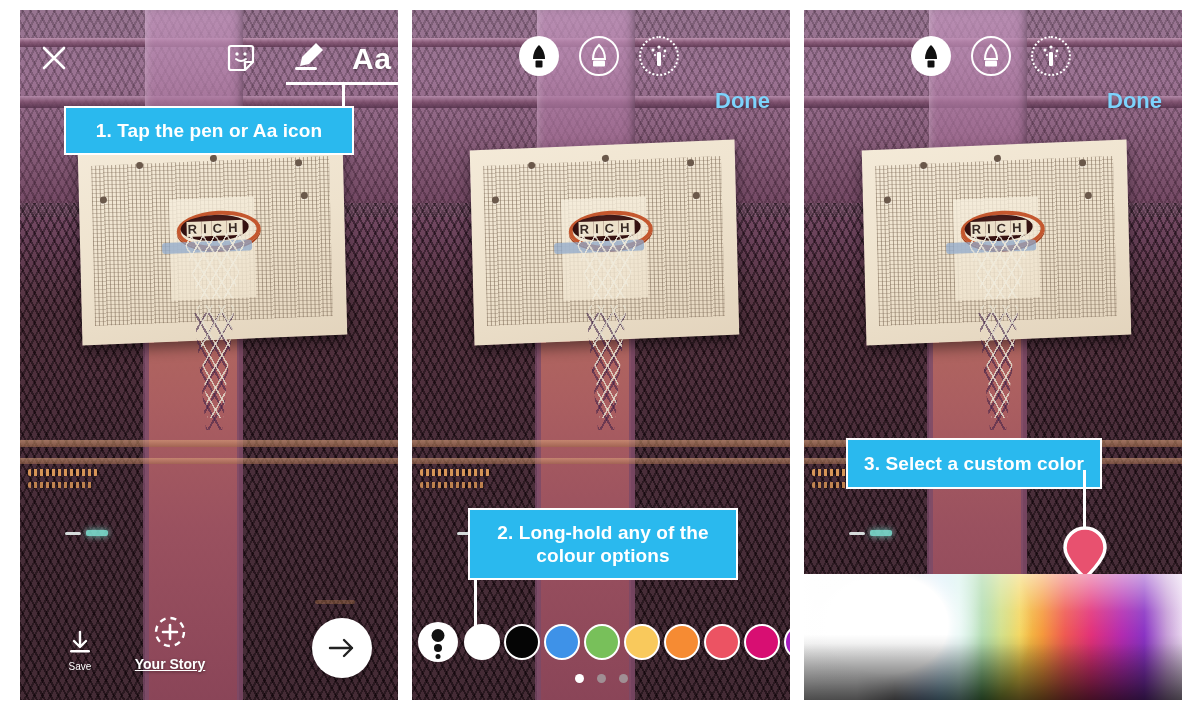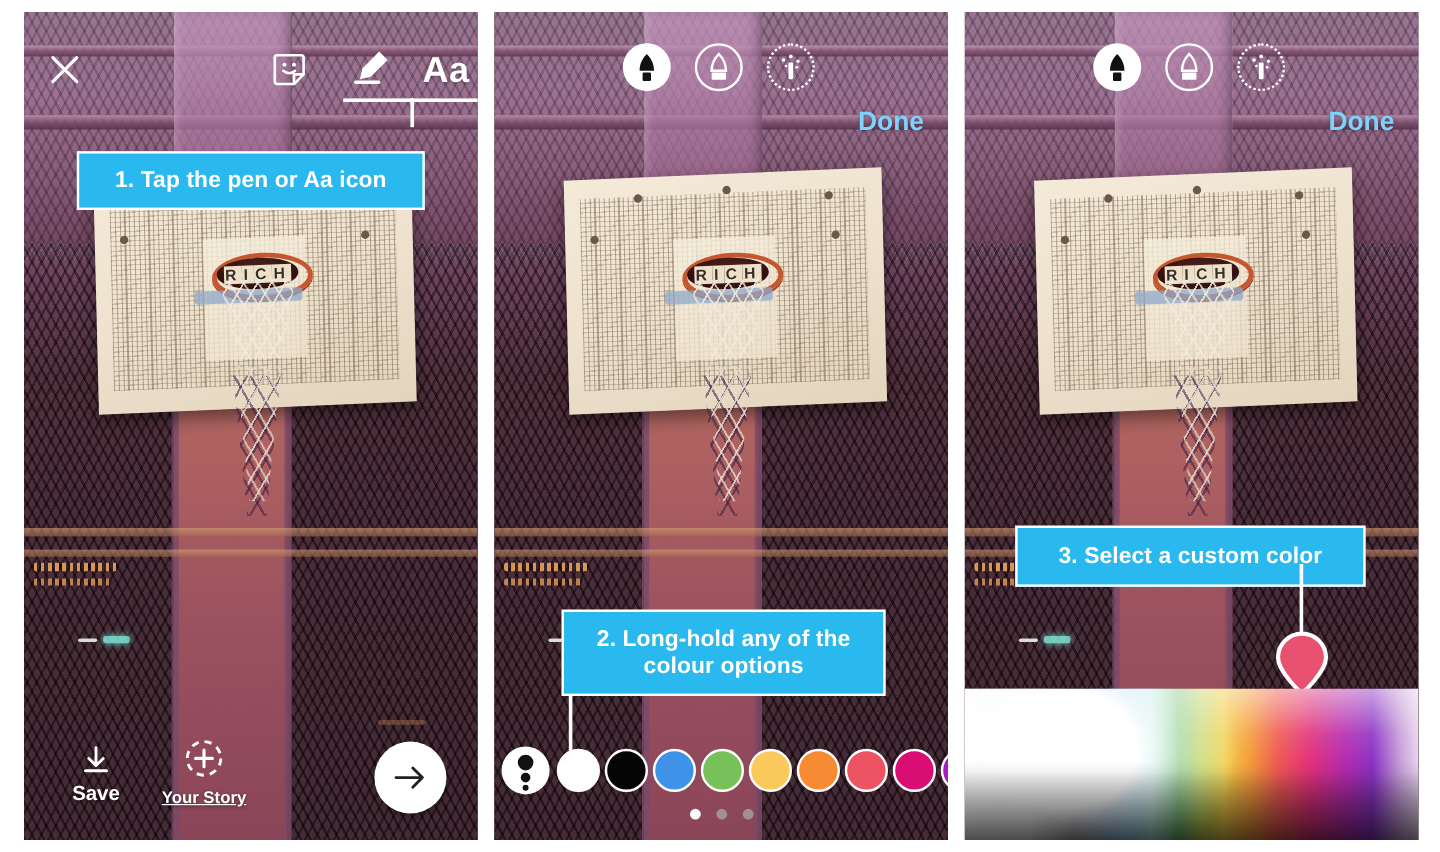--- a/index.html
+++ b/index.html
@@ -165,44 +165,44 @@
     position:absolute;
     background:#2ab9ee;
     border:2px solid #ffffff;
     color:#ffffff;
     font-weight:700;
     text-align:center;
     box-sizing:border-box;
     line-height:1.22;
     letter-spacing:.1px;
   }
-  .tip-1{left:44px;top:96px;width:290px;padding:11px 10px;font-size:19px;margin-top:20px;}
+  .tip-1{left:44px;top:96px;width:290px;padding:11px 10px;font-size:19px;}
   .tip-2{left:56px;top:498px;width:270px;padding:11px 14px;font-size:19px;}
-  .tip-3{left:42px;top:428px;width:292px;padding:12px 10px;font-size:19px;}
+  .tip-3{left:42px;top:428px;width:256px;padding:12px 10px;font-size:19px;}
   .tip-stem{position:absolute;background:#fff;width:3px;}
 
   
   .pen-row{position:absolute;top:26px;left:0;right:0;height:44px;}
   .pen-btn{
     position:absolute;width:40px;height:40px;border-radius:50%;
     display:flex;align-items:center;justify-content:center;
   }
   .pen-btn.a{left:107px;background:#ffffff;}
   .pen-btn.b{left:167px;background:transparent;border:2.5px solid #fff;box-sizing:border-box;}
   .pen-btn.c{left:227px;background:transparent;border:2.5px dotted #fff;box-sizing:border-box;}
   .done-btn{
     position:absolute;right:20px;top:52px;
     color:#7dd3fc;font-size:22px;font-weight:700;
     font-family:"Liberation Sans", sans-serif;
     text-shadow:0 1px 3px rgba(0,0,0,.3);
   }
 
   
   .save-ctl{position:absolute;left:30px;bottom:28px;width:60px;text-align:center;color:#fff;}
-  .save-ctl .lbl{font-size:17px;font-weight:700;margin-top:5px;text-shadow:0 1px 3px rgba(0,0,0,.5);}
+  .save-ctl .lbl{font-size:10px;font-weight:400;margin-top:5px;text-shadow:0 1px 3px rgba(0,0,0,.5);}
   .story-ctl{position:absolute;left:100px;bottom:28px;width:100px;text-align:center;color:#fff;text-decoration:underline;}
   .story-ctl .lbl{font-size:14px;font-weight:700;margin-top:5px;text-shadow:0 1px 3px rgba(0,0,0,.5);}
   .next-btn{
     position:absolute;right:26px;bottom:22px;width:60px;height:60px;
     border-radius:50%;background:#fff;display:flex;align-items:center;justify-content:center;
     box-shadow:0 2px 8px rgba(0,0,0,.3);
   }
 
   
   .color-row{

